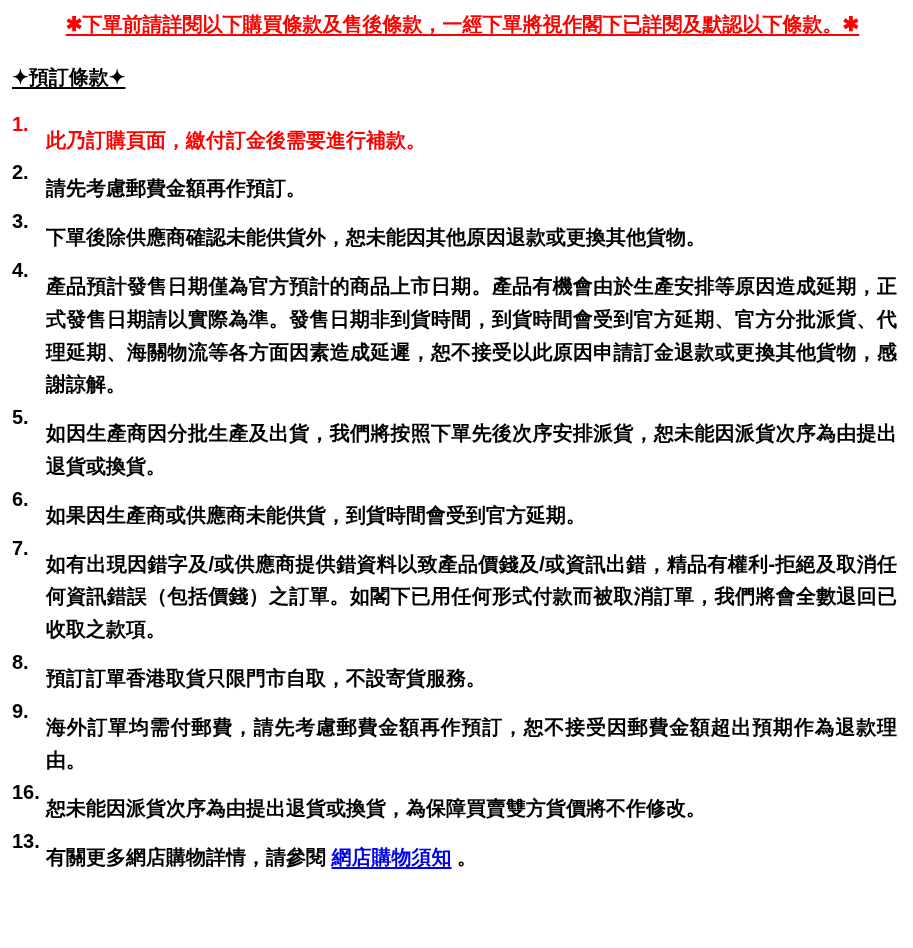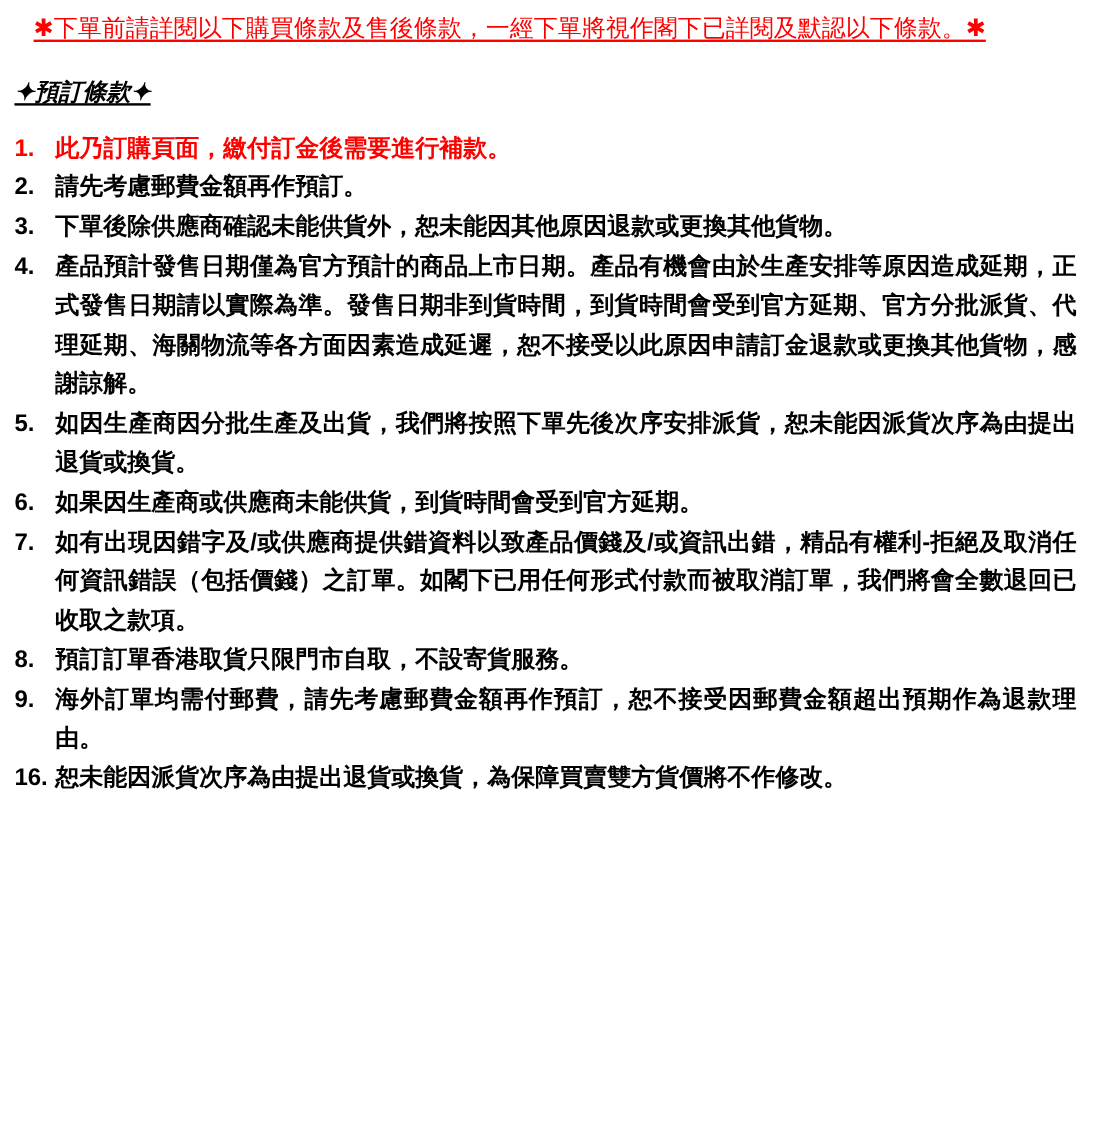--- a/index.html
+++ b/index.html
@@ -16,40 +16,40 @@
     color: var(--text-black);
     font-family: "Liberation Sans", sans-serif;
     font-weight: 700;
     font-size: 20px;
     line-height: 1.64;
   }
   .doc { padding: 8px 16px 24px 12px; }
 
   .page-title {
     font-size: 20px;
-    font-weight: 400;
+    font-weight: 700;
     color: var(--accent-red);
     text-decoration: underline;
     text-underline-offset: 3px;
     margin: 0 0 20px 16px;
+    text-align: center;
   }
   .section-header {
     font-size: 20px;
     font-weight: 700;
     color: var(--text-black);
     text-decoration: underline;
     text-underline-offset: 3px;
     margin: 0 0 14px 0;
-    font-style: italic;
   }
 
   .terms-list { list-style: none; margin: 0; padding: 0; }
   .term-item { display: flex; align-items: flex-start; }
   .term-number { flex: 0 0 34px; }
-  .term-content { flex: 1; text-align: justify; }
+  .term-content { flex: 1; text-align: justify; margin-top: 16px; }
   .term-item.red { color: var(--accent-red); }
 
   .seg-red-underline {
     color: var(--accent-red);
     text-decoration: underline;
     text-underline-offset: 3px;
   }
   .seg-link, a.seg-link {
     color: var(--link-blue);
     text-decoration: underline;
@@ -111,14 +111,18 @@
     <span class="term-content"><span>海外訂單均需付郵費，請先考慮郵費金額再作預訂，恕不接受因郵費金額超出預期作為退款理由。</span></span>
   </li>
 
   <li class="term-item">
     <span class="term-number">16.</span>
     <span class="term-content"><span>恕未能因派貨次序為由提出退貨或換貨，為保障買賣雙方貨價將不作修改。</span></span>
   </li>
 
 
 
+  <li class="term-item">
+    <span class="term-number">13.</span>
+    <span class="term-content"><span>有關更多網店購物詳情，請參閱 </span><a href="#" class="seg-link">網店購物須知</a><span> 。</span></span>
+  </li>
 </ol>
 </div>
 
 </body></html>

